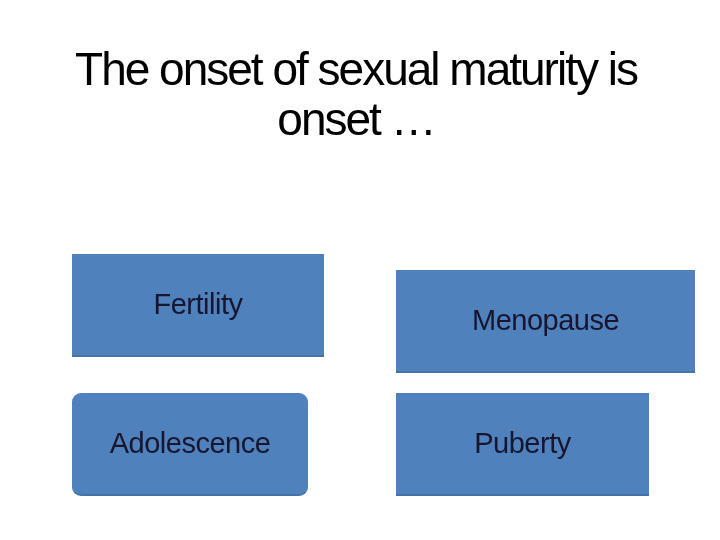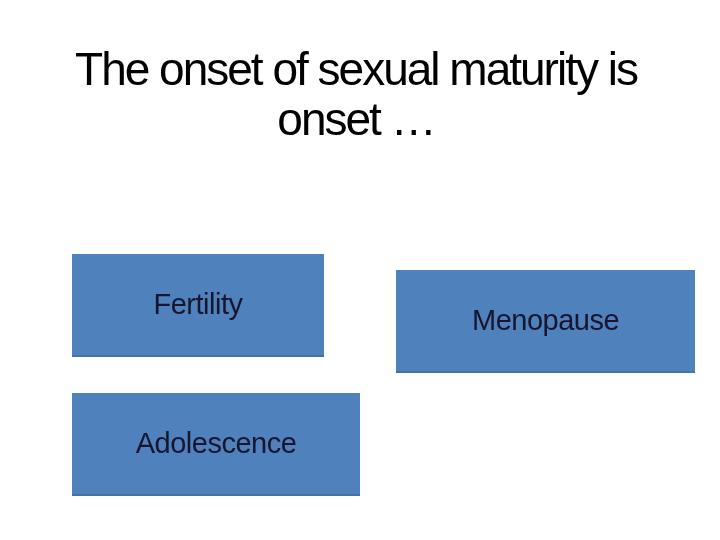--- a/index.html
+++ b/index.html
@@ -42,21 +42,21 @@
     cursor: pointer;
   }
   .answer-box .answer-label {
     color: #17162e;
     font-size: 29px;
     letter-spacing: -0.5px;
     font-weight: 400;
   }
   .pos-top-left     { left: 72px;  top: 254px; width: 252px; height: 103px; }
   .pos-top-right    { left: 396px; top: 254px; width: 299px; height: 103px; margin-top: 16px; }
-  .pos-bottom-left  { left: 72px;  top: 393px; width: 288px; height: 103px; }
+  .pos-bottom-left  { left: 72px;  top: 393px; width: 236px; height: 103px; border-radius: 9px; }
   .pos-bottom-right { left: 396px; top: 393px; width: 253px; height: 103px; }
 </style>
 </head>
 <body>
 
 <div class="slide">
 
   <div class="slide-title">
     <span class="line">The onset of sexual maturity is</span>
     <span class="line">onset …</span>
@@ -67,14 +67,17 @@
   </div>
 
   <div class="answer-box pos-top-right">
     <span class="answer-label">Menopause</span>
   </div>
 
   <div class="answer-box pos-bottom-left">
     <span class="answer-label">Adolescence</span>
   </div>
 
+  <div class="answer-box pos-bottom-right">
+    <span class="answer-label">Puberty</span>
+  </div>
 
 </div>
 
 </body></html>

